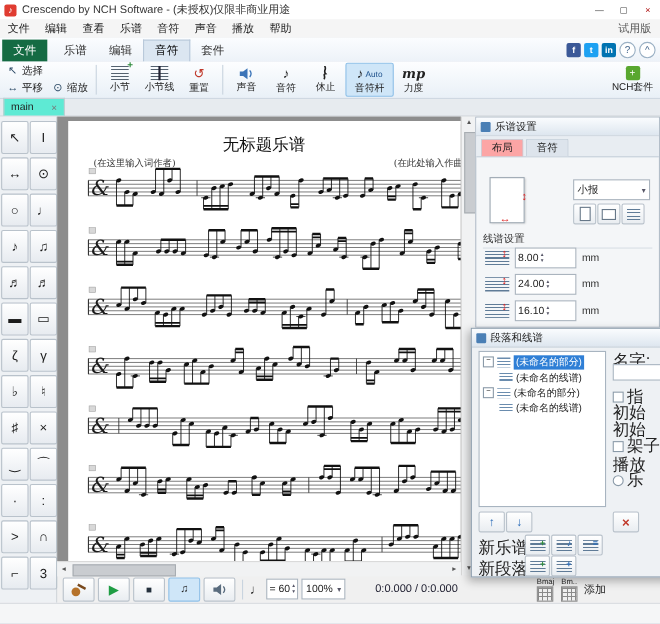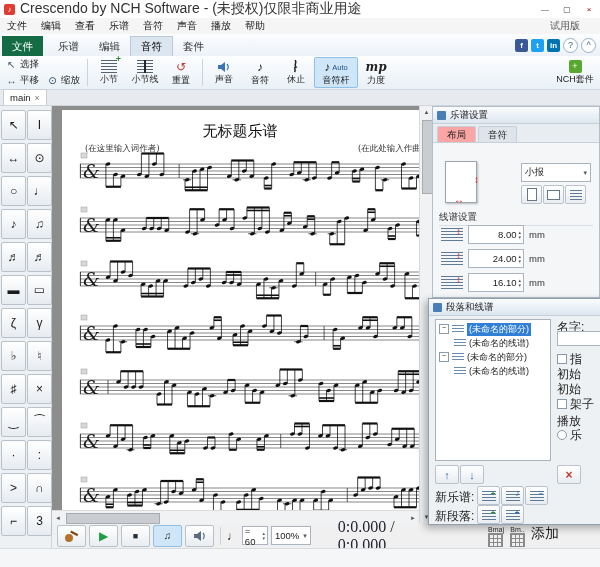--- a/index.html
+++ b/index.html
@@ -5,29 +5,29 @@
   html,body{margin:0;padding:0}
   body{width:600px;height:567px;overflow:hidden;position:relative;background:#f0f0f0;
        font-family:"Liberation Sans","DejaVu Sans",sans-serif;font-size:10px;color:#222;
        outline:1px solid #8aa0b8}
   .abs{position:absolute}
   
   #titlebar{left:0;top:0;width:600px;height:18px;background:#fff;border-bottom:1px solid #dcdcdc;
             display:flex;align-items:center}
   .appicon{width:11px;height:11px;background:#e03c31;border-radius:2px;margin:0 5px 0 4px;
            color:#fff;font-size:8px;line-height:11px;text-align:center}
-  #titlebar .title{flex:1;font-size:14px;color:#333;white-space:nowrap;overflow:hidden}
+  #titlebar .title{flex:1;font-size:10px;color:#333;white-space:nowrap;overflow:hidden}
   .cap{width:22px;height:17px;display:inline-flex;align-items:center;justify-content:center;
        font-size:8px;color:#444}
   .cap.close{color:#a00}
   
   #menubar{left:0;top:18px;width:600px;height:16px;background:#f5f5f5;border-bottom:1px solid #e2e2e2;
            display:flex;align-items:center}
   .menu-item{padding:0 7px;font-size:10px;color:#222}
-  .trial{margin-left:auto;margin-right:20px;color:#555}
+  .trial{margin-left:auto;margin-right:8px;color:#555}
   
   #ribbontabs{left:0;top:34px;width:600px;height:22px;background:linear-gradient(#fbfdff,#edf2f8);
               border-bottom:1px solid #d7e0ea;display:flex;align-items:flex-end}
   .file-btn{background:#156b43;color:#fff;height:20px;line-height:20px;padding:0 10px;margin:0 5px 0 2px;
             font-size:10.5px}
   .rtab{height:19px;line-height:19px;padding:0 10px;font-size:10.5px;color:#333}
   .rtab.active{background:#dbe6f1;border:1px solid #b9c9da;border-bottom:none;color:#000}
   .rib-right{margin-left:auto;display:flex;align-items:center;margin-right:4px;gap:3px;height:100%}
   .soc{width:13px;height:13px;border-radius:2px;color:#fff;font-size:8px;display:flex;align-items:center;
        justify-content:center;font-weight:bold}
@@ -54,22 +54,22 @@
   .staff-ico.bar::after{content:"";position:absolute;left:7px;top:0;width:2px;height:13px;background:#223}
   .staff-ico.plus::before{content:"+";position:absolute;right:-4px;top:-6px;color:#2e8b3a;font-size:9px;font-weight:bold}
   .reset-ico{color:#c0392b;font-size:13px}
   .mp-ico{font-family:"DejaVu Serif",serif;font-style:italic;font-weight:bold;font-size:11px;color:#222}
   .nch-ico{width:13px;height:13px;background:#59a72f;border-radius:2px;color:#fff;font-size:9px;
            line-height:13px;text-align:center}
   .push-right{margin-left:auto}
   
   #tabbar{left:0;top:90px;width:600px;height:16px;background:#e7ebef;border-bottom:1px solid #cfd4d9;
           display:flex;align-items:flex-end;padding-left:3px;box-sizing:border-box}
-  .doc-tab{background:#ffffff;border:1px solid #c8cdd2;border-bottom:none;height:15px;display:flex;
-           align-items:center;padding:0 6px;font-size:9.5px;gap:4px}
+  .doc-tab{background:#5eead4;border:1px solid #c8cdd2;border-bottom:none;height:15px;display:flex;
+           align-items:center;padding:0 6px;font-size:9.5px;gap:16px}
   .tab-close{color:#777;font-size:9px}
   
   #sidebar{left:0;top:106px;width:52px;height:442px;background:#eef1f4;border-right:1px solid #d0d5da;
            display:grid;grid-template-columns:23px 23px;gap:3px 3px;padding:4px 1px;align-content:start;
            box-sizing:border-box}
   .side-btn{width:23px;height:28px;background:linear-gradient(#ffffff,#e7ebf0);border:1px solid #b9c2cb;
             border-radius:2px;display:flex;align-items:center;justify-content:center;font-size:12px;color:#1b1b1b}
   
   #score-viewport{left:52px;top:106px;width:367px;height:404px;background:#8d8d8d;overflow:hidden}
   
@@ -89,21 +89,21 @@
   .tr-btn.sel{background:#cfe6f8;border-color:#8fc0e8}
   .play-g{color:#1f9d44;font-size:12px}
   .stop-g{color:#24303c;font-size:9px}
   .spin{display:flex;align-items:center;border:1px solid #aab4be;background:#fff;height:17px;padding:0 2px;
         font-size:9.5px;gap:2px}
   .spin-arrows{display:flex;flex-direction:column;line-height:5px}
   .spin-arrows i{font-style:normal;font-size:5px;color:#556}
   .combo{border:1px solid #aab4be;background:#fff;height:17px;display:flex;align-items:center;
          padding:0 3px;font-size:9.5px;gap:4px}
   .ca{font-style:normal;font-size:7px;color:#556}
-  .time{font-family:Liberation Serif, serif;font-size:16px;color:#223;margin-left:24px}
+  .time{font-family:Liberation Sans, sans-serif;font-size:10px;color:#223;margin-left:24px}
   .tempo-note{font-size:12px}
   
   .panel-header{height:16px;display:flex;align-items:center;gap:4px;padding:0 4px;
                 background:linear-gradient(#fafcfe,#dde6ef);border-bottom:1px solid #c6d0da;font-size:9.5px}
   .ph-ico{width:9px;height:9px;background:#4a7fb5;border-radius:1px}
   #settings-panel{left:432px;top:106px;width:168px;height:192px;background:#f4f6f8;border:1px solid #b3bec9;
                   box-sizing:border-box}
   .ptabs{display:flex;gap:2px;padding:2px 4px 0;border-bottom:1px solid #c6d0da;background:#e8edf2}
   .ptab{padding:0 9px;height:15px;line-height:15px;font-size:9.5px;border:1px solid #c6d0da;border-bottom:none;
         background:#dde4ec;border-radius:2px 2px 0 0}
@@ -114,55 +114,55 @@
   .red-arrow{position:absolute;color:#d22;font-size:10px;font-weight:bold;font-style:normal}
   .combo.paper{position:absolute;left:88px;top:56px;width:62px}
   .mini-btn{position:absolute;width:19px;height:17px;background:linear-gradient(#fff,#e9edf1);
             border:1px solid #b9c2cb;border-radius:2px;display:flex;align-items:center;justify-content:center}
   .page-mini{width:8px;height:11px;background:#fff;border:1px solid #678}
   .page-mini.land{width:11px;height:8px}
   .staff-lines{position:relative;display:inline-block;background:repeating-linear-gradient(#5f7b97 0 1px,transparent 1px 3px)}
   .sp-row{position:absolute;left:8px;display:flex;align-items:center;gap:5px}
   .sp-ico{width:22px;height:13px}
   .sp-ico .red-arrow{right:2px;top:-2px}
-  .spin.sz{width:50px;justify-content:flex-end}
+  .spin.sz{width:50px;justify-content:flex-start}
   .unit{font-size:9.5px;color:#333}
   
   #parts-dialog{left:428px;top:298px;width:200px;height:227px;background:#eef1f4;border:1px solid #8fa0b0;
                 box-shadow:-3px 3px 8px rgba(0,0,0,.3);box-sizing:border-box}
   #ptree{position:absolute;left:6px;top:20px;width:116px;height:142px;background:#fff;border:1px solid #a8b4c0;
          font-size:9px;padding:2px 0;box-sizing:border-box;overflow:hidden}
   .titem{display:flex;align-items:center;gap:3px;height:14px;padding-left:3px;white-space:nowrap}
   .titem.child{padding-left:18px}
   .texp{width:8px;height:8px;border:1px solid #8a9aa8;background:#fff;font-size:7px;line-height:6px;
         text-align:center;flex:0 0 8px}
   .ticon{width:12px;height:9px;flex:0 0 12px;background:repeating-linear-gradient(#6a8cae 0 1px,transparent 1px 3px)}
   .titem.sel .tlab{background:#2f7fd6;color:#fff;padding:0 2px}
-  .fld-label{position:absolute;font-size:12px;color:#222;white-space:nowrap}
+  .fld-label{position:absolute;font-size:15px;color:#222;white-space:nowrap}
   .txt-input{position:absolute;width:62px;height:13px;background:#fff;border:1px solid #a8b4c0}
   .chk{display:inline-block;width:8px;height:8px;border:1px solid #8a9aa8;background:#fff;margin-right:3px;
        vertical-align:-1px}
   .rad{display:inline-block;width:8px;height:8px;border:1px solid #8a9aa8;background:#fff;border-radius:50%;
        margin-right:3px;vertical-align:-1px}
   .sq-btn{position:absolute;width:22px;height:17px;background:linear-gradient(#fff,#e9edf1);
           border:1px solid #b9c2cb;border-radius:2px;display:flex;align-items:center;justify-content:center;
           font-weight:bold}
   .up-g,.down-g{color:#2b6cb8;font-size:11px}
   .del-g{color:#c0392b;font-size:12px}
   .ms{width:14px;height:10px}
   .ms b{position:absolute;right:0px;top:-2px;font-size:8px;color:#2e8b3a;font-style:normal}
   .ms b.blue{color:#2b6cb8}
   
   #chordsbar{left:488px;top:525px;width:112px;height:22px;display:flex;align-items:flex-end;gap:6px}
   .chord{display:flex;flex-direction:column;align-items:center;line-height:7px}
   .chord .cl{font-size:7px;color:#222}
   .chord-grid{width:13px;height:12px;border:1px solid #8a8a8a;
     background:repeating-linear-gradient(to right,#8a8a8a 0 1px,transparent 1px 4px),
                repeating-linear-gradient(to bottom,#8a8a8a 0 1px,transparent 1px 4px)}
-  .add-lbl{font-size:14px;color:#222;margin-bottom:4px}
+  .add-lbl{font-size:10px;color:#222;margin-bottom:4px}
   
   #statusbar{left:0;top:548px;width:600px;height:19px;background:#f5f6f7;border-top:1px solid #d9dcdf;
              display:flex;align-items:center;font-size:9.5px;padding:0 6px;box-sizing:border-box}
   .zoom-group{margin-left:auto;display:flex;align-items:center;gap:5px;margin-right:60px}
   .zg{color:#556;font-size:11px}
   .track{position:relative;width:70px;height:3px;background:#c8ccd0;border-radius:2px}
   .thumb{position:absolute;left:12px;top:-3px;width:8px;height:9px;background:#e8eaec;border:1px solid #9aa0a6;
          border-radius:2px}
 </style>
 </head>

